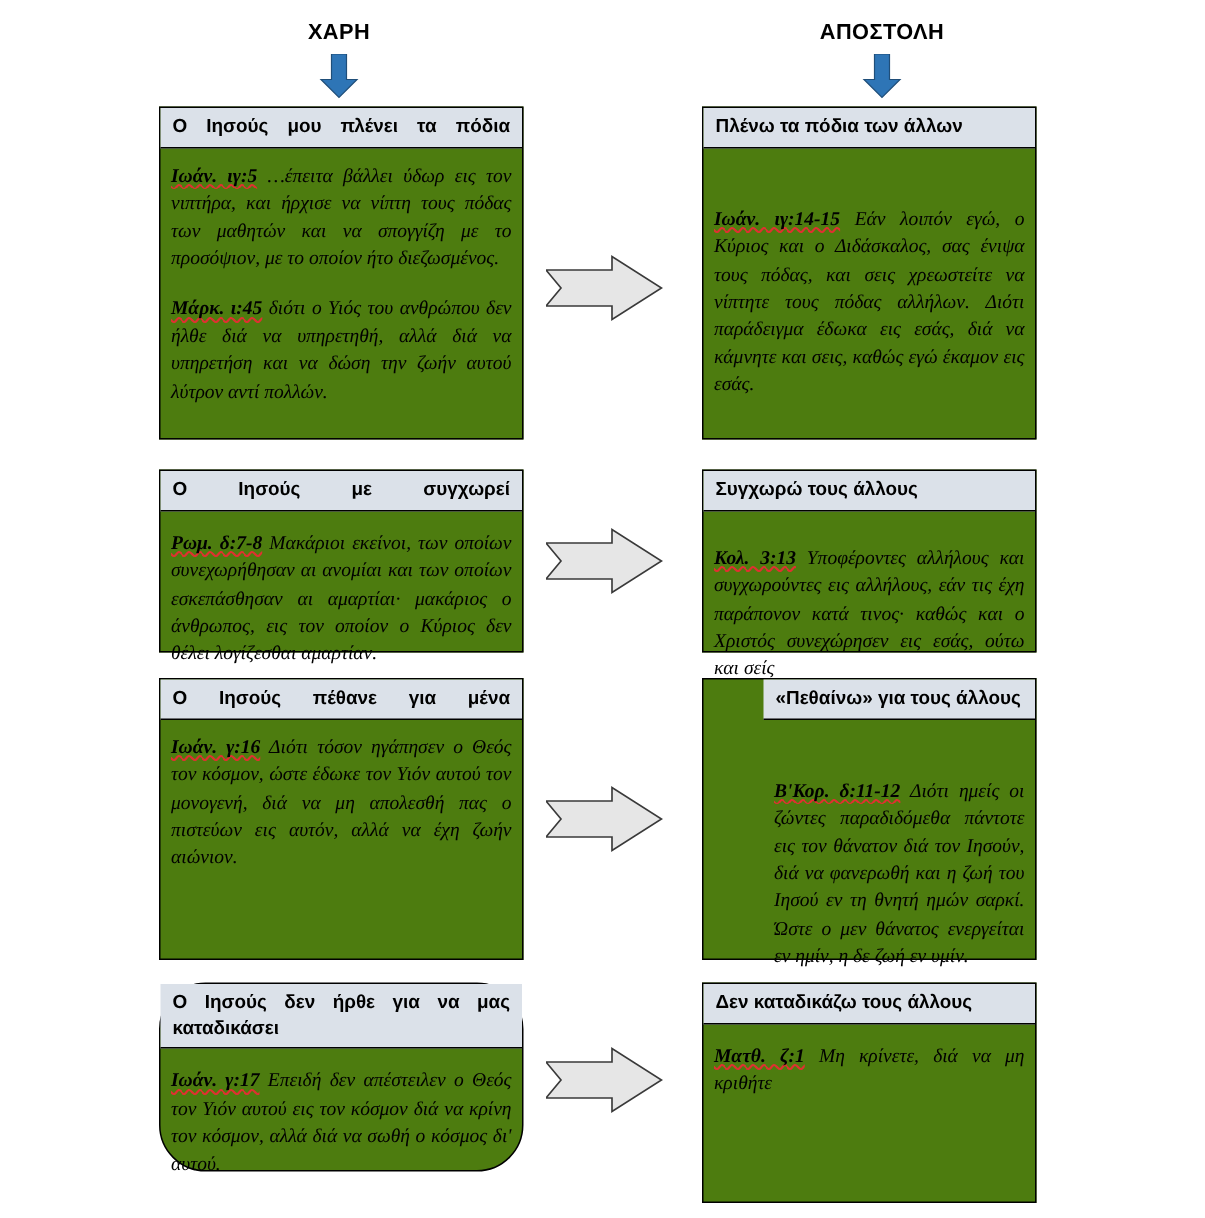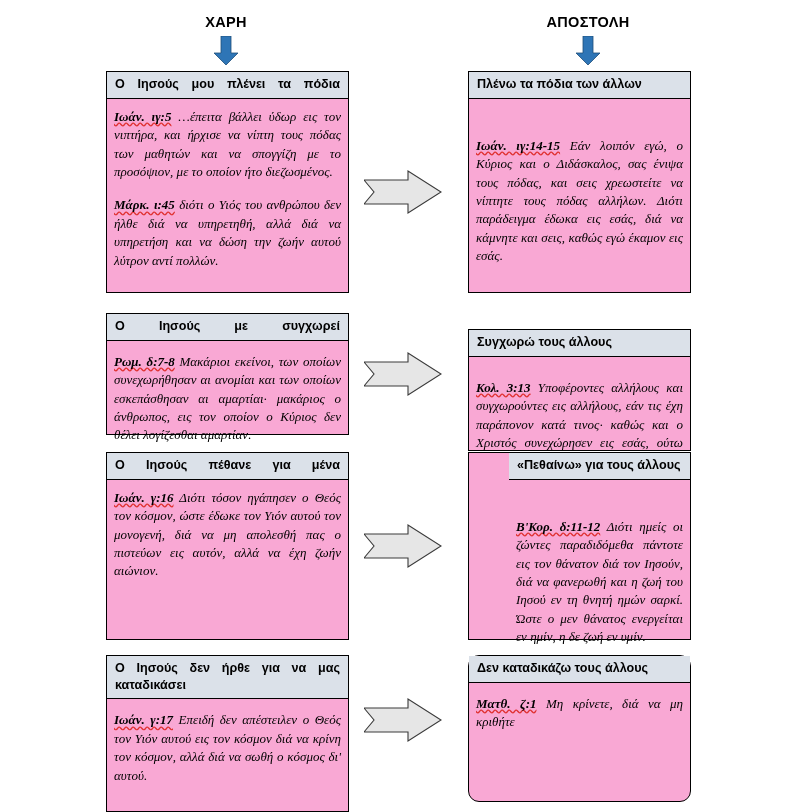--- a/index.html
+++ b/index.html
@@ -42,21 +42,21 @@
     width: 30px;
     height: 30px;
   }
   .down-arrow.left  { left: 211px; }
   .down-arrow.right { left: 573px; }
 
   
   .box {
     position: absolute;
     box-sizing: border-box;
-    background: #f9a8d4;
+    background: #4d7c0f;
     border: 1px solid #000000;
   }
   .box.left  { left: 106px; width: 243px; }
   .box.right { left: 468px; width: 223px; }
 
   .box-title {
     box-sizing: border-box;
     background: #dbe1e9;
     border-bottom: 1px solid #000000;
     padding: 4px 8px 5px 8px;
@@ -160,21 +160,21 @@
 
   <div class="box left" style="top:313px; height:122px;">
     <div class="box-title">Ο Ιησούς με συγχωρεί</div>
     <div class="box-body pad-top-d">
       <p>
         <span class="ref sp">Ρωμ. δ:7-8</span><span> Μακάριοι εκείνοι, των οποίων συνεχωρήθησαν αι ανομίαι και των οποίων εσκεπάσθησαν αι αμαρτίαι· μακάριος ο άνθρωπος, εις τον οποίον ο Κύριος δεν θέλει λογίζεσθαι αμαρτίαν.</span>
       </p>
     </div>
   </div>
 
-  <div class="box right" style="top:329px; height:122px;">
+  <div class="box right" style="top:313px; height:122px;">
     <div class="box-title">Συγχωρώ τους άλλους</div>
     <div class="box-body pad-top-b">
       <p>
         <span class="ref sp">Κολ. 3:13</span><span> Υποφέροντες αλλήλους και συγχωρούντες εις αλλήλους, εάν τις έχη παράπονον κατά τινος· καθώς και ο Χριστός συνεχώρησεν εις εσάς, ούτω και σείς</span>
       </p>
     </div>
   </div>
 
   <div class="h-arrow" style="left:364px; top:352px;">
     <svg width="78" height="44" viewBox="0 0 78 44">
@@ -199,30 +199,30 @@
       </p>
     </div>
   </div>
 
   <div class="h-arrow" style="left:364px; top:524px;">
     <svg width="78" height="44" viewBox="0 0 78 44">
       <polygon points="0,10 44,10 44,1 77,22 44,43 44,34 0,34 10,22" fill="#e6e6e6" stroke="#3a3a3a" stroke-width="1.1"></polygon>
     </svg>
   </div>
 
-  <div class="box left" style="top:655px; height:157px;">
+  <div class="box left" style="top:655px; height:126px;border-radius:31px;">
     <div class="box-title">Ο Ιησούς δεν ήρθε για να μας καταδικάσει</div>
     <div class="box-body pad-top-d">
       <p>
         <span class="ref sp">Ιωάν. γ:17</span><span>  Επειδή δεν απέστειλεν ο Θεός τον Υιόν αυτού εις τον κόσμον διά να κρίνη τον κόσμον, αλλά διά να σωθή ο κόσμος δι' αυτού.</span>
       </p>
     </div>
   </div>
 
-  <div class="box right" style="top:655px; height:147px;border-radius:11px;">
+  <div class="box right" style="top:655px; height:147px;">
     <div class="box-title">Δεν καταδικάζω τους άλλους</div>
     <div class="box-body pad-top-d">
       <p>
         <span class="ref sp">Ματθ. ζ:1</span><span> Μη κρίνετε, διά να μη κριθήτε</span>
       </p>
     </div>
   </div>
 
   <div class="h-arrow" style="left:364px; top:698px;">
     <svg width="78" height="44" viewBox="0 0 78 44">

